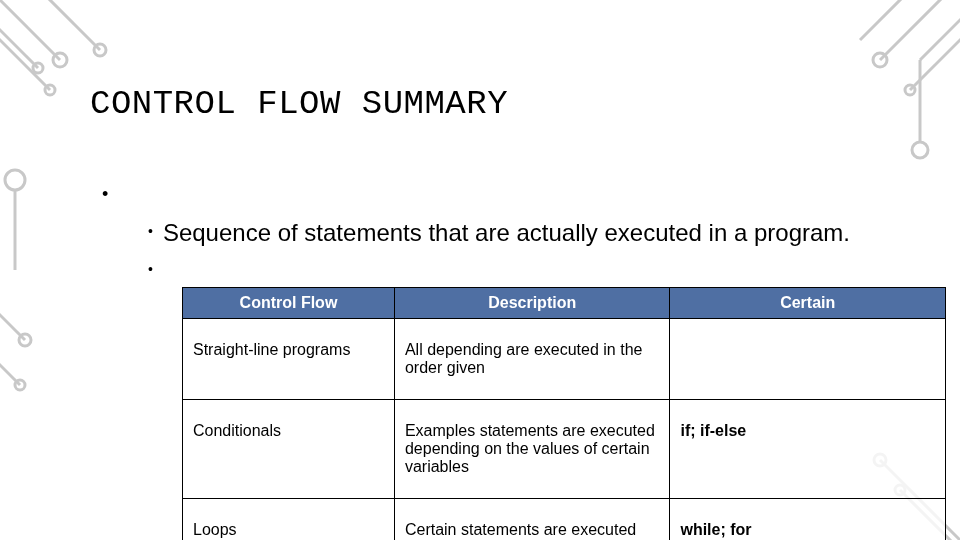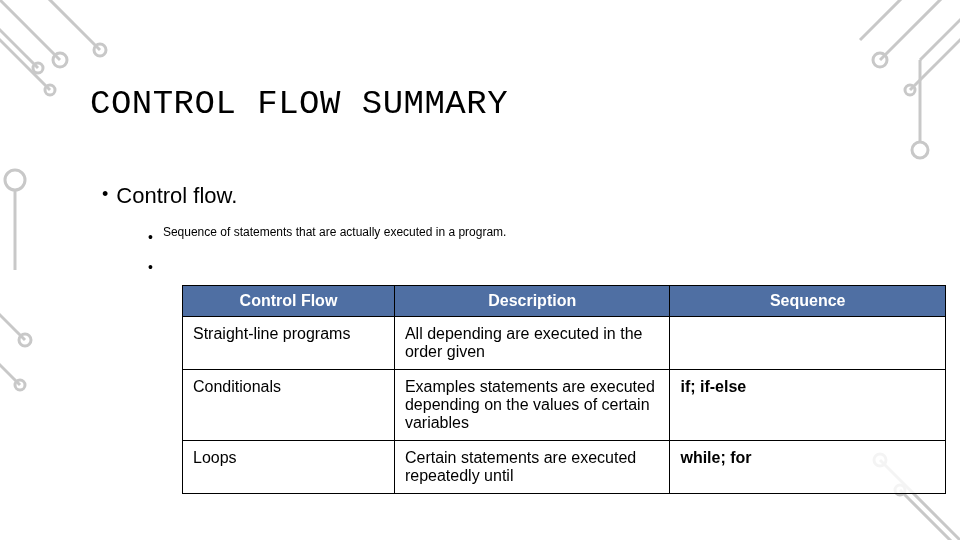--- a/index.html
+++ b/index.html
@@ -19,37 +19,37 @@
     font-weight:400;
     letter-spacing:0.5px;
     font-family:Liberation Mono, monospace;
   }
   .bullets { margin-top:60px; margin-left:12px; }
   .b1 { display:flex; align-items:flex-start; margin-bottom:16px; }
   .b1 .dot { font-size:18px; line-height:18px; margin-right:8px; margin-top:2px;}
   .b1 .txt { font-size:22px; }
   .b2 { display:flex; align-items:flex-start; margin:10px 0 10px 46px; }
   .b2 .dot { font-size:14px; margin-right:10px; margin-top:4px;}
-  .b2 .txt { font-size:12px; }
+  .b2 .txt { font-size:24px; }
   table {
     margin-top:6px; margin-left:92px;
     border-collapse:collapse;
     width:764px;
     font-size:16px;
   }
   th {
     background:#4f6fa3;
     color:#fff;
     font-weight:bold;
     text-align:center;
     padding:6px 8px;
     border:1px solid #000;
   }
   td {
-    padding:8px 10px;
+    padding:22px 10px;
     border:1px solid #000;
     vertical-align:top;
     background:rgba(255,255,255,0.8);
   }
   td.examples {
     font-family: Liberation Sans, sans-serif;
     font-weight:bold;
     white-space:nowrap;
   }
   col.c1 { width:200px; }
@@ -101,42 +101,41 @@
       <circle cx="60" cy="70" r="5"></circle>
 </svg>
 </div>
 
 <div class="content">
   <h1 class="title">CONTROL FLOW SUMMARY</h1>
 
   <div class="bullets">
     <div class="b1">
       <span class="dot">•</span>
-      <span class="txt">Control flow.</span>
     </div>
     <div class="b2">
       <span class="dot">•</span>
       <span class="txt">Sequence of statements that are actually executed in a program.</span>
     </div>
     <div class="b2">
       <span class="dot">•</span>
     </div>
   </div>
 
   <table>
     <colgroup>
         <col class="c1">
         <col class="c2">
         <col class="c3">
       </colgroup>
     <thead>
       <tr>
         <th>Control Flow</th>
         <th>Description</th>
-        <th>Sequence</th>
+        <th>Certain</th>
       </tr>
     </thead>
     <tbody>
       <tr>
         <td>Straight-line programs</td>
         <td>All depending are executed in the order given</td>
         <td class="examples"></td>
       </tr>
       <tr>
         <td>Conditionals</td>

